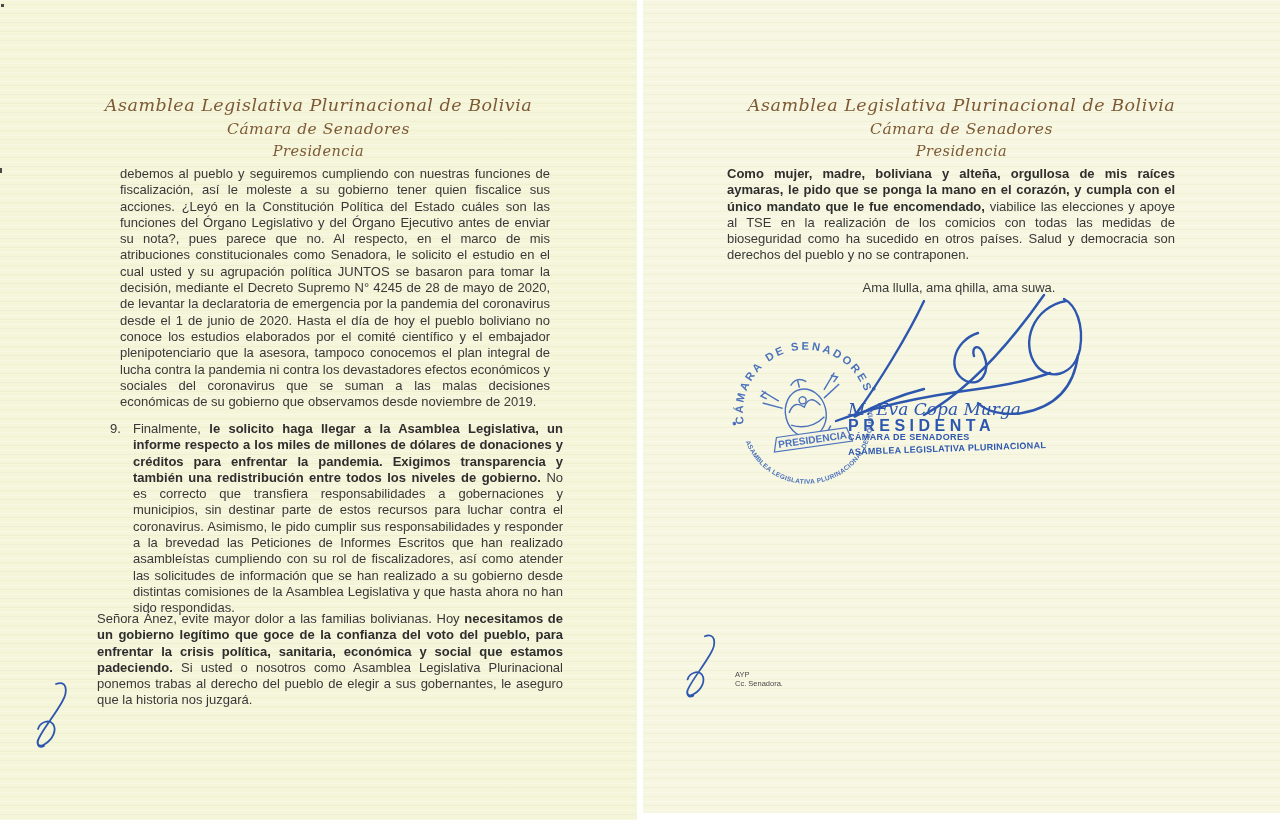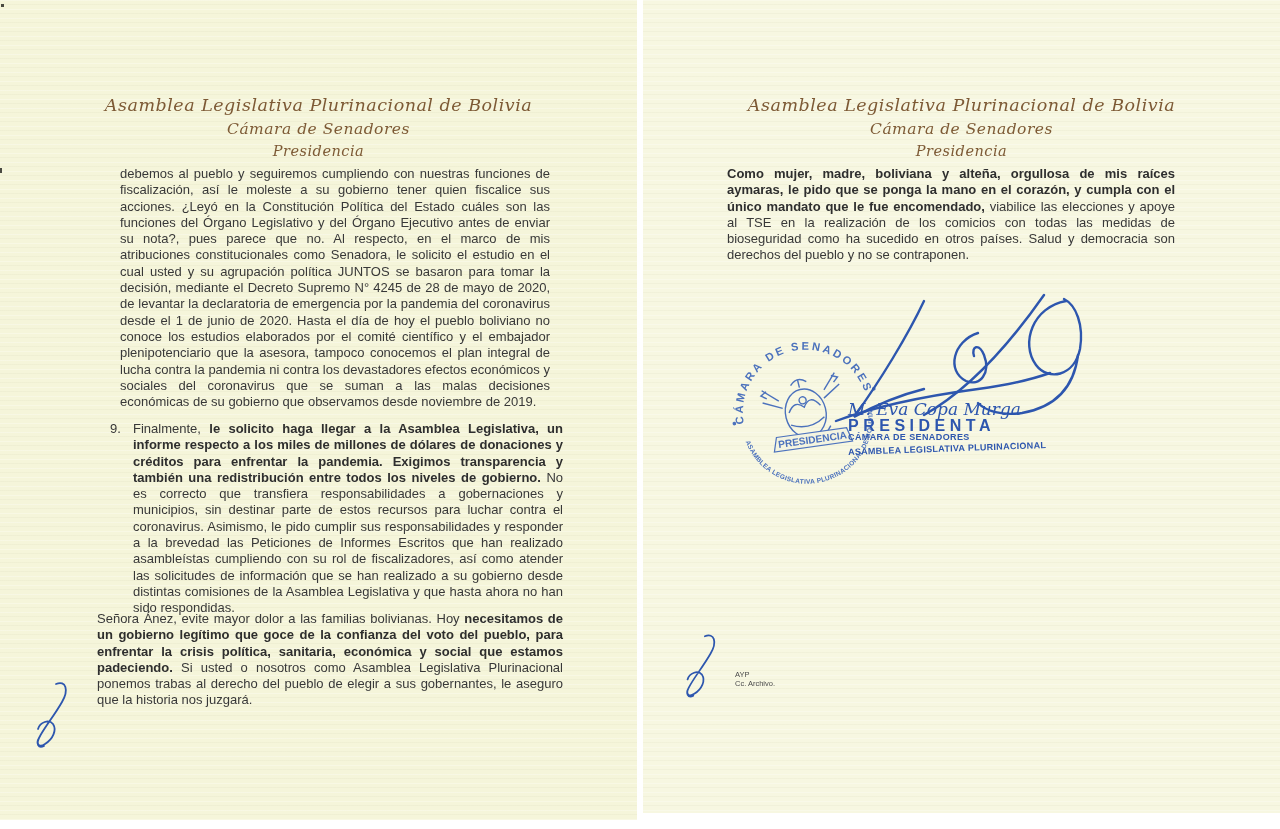--- a/index.html
+++ b/index.html
@@ -98,20 +98,21 @@
 <div class="page page-right">
 
   <div class="letterhead">
     <div class="lh1">Asamblea Legislativa Plurinacional de Bolivia</div>
     <div class="lh2">Cámara de Senadores</div>
     <div class="lh3">Presidencia</div>
   </div>
 
   <div class="para p-open"><b>Como mujer, madre, boliviana y alteña, orgullosa de mis raíces aymaras, le pido que se ponga la mano en el corazón, y cumpla con el único mandato que le fue encomendado,</b><span> viabilice las elecciones y apoye al TSE en la realización de los comicios con todas las medidas de bioseguridad como ha sucedido en otros países. Salud y democracia son derechos del pueblo y no se contraponen.</span></div>
 
+  <div class="quechua">Ama llulla, ama qhilla, ama suwa.</div>
 
   <svg class="stamp" viewBox="0 0 170 170">
     <defs>
       <path id="arcTop" d="M 25,95 A 62,62 0 1 1 145,95"></path>
       <path id="arcBot" d="M 20,85 A 65,65 0 0 0 150,85"></path>
     </defs>
     <g transform="rotate(-14 85 85)" fill="none" stroke="#3560b8">
       <text font-family="Liberation Sans, sans-serif" font-size="11" font-weight="bold" fill="#3560b8" stroke="none" letter-spacing="2.5">
         <textPath href="#arcTop" startOffset="50%" text-anchor="middle">CÁMARA DE SENADORES</textPath>
       </text>
@@ -157,15 +158,15 @@
     <div class="sig-org2">ASAMBLEA LEGISLATIVA PLURINACIONAL</div>
   </div>
 
   <svg class="paraph paraph-right" viewBox="0 0 50 70">
     <path d="M29,4 C39,0 42,10 35,22 C27,36 17,48 12,58 C9,64 12,68 18,64
              C26,59 30,50 26,44 C22,39 13,42 11,49 M12,58 C9,63 11,69 17,66" fill="none" stroke="#2d56ae" stroke-width="1.8" stroke-linecap="round"></path>
   </svg>
 
   <div class="archive-note">
     <div>AYP</div>
-    <div>Cc. Archivo.</div>
+    <div>Cc. Senadora.</div>
   </div>
 </div>
 
 </body></html>

